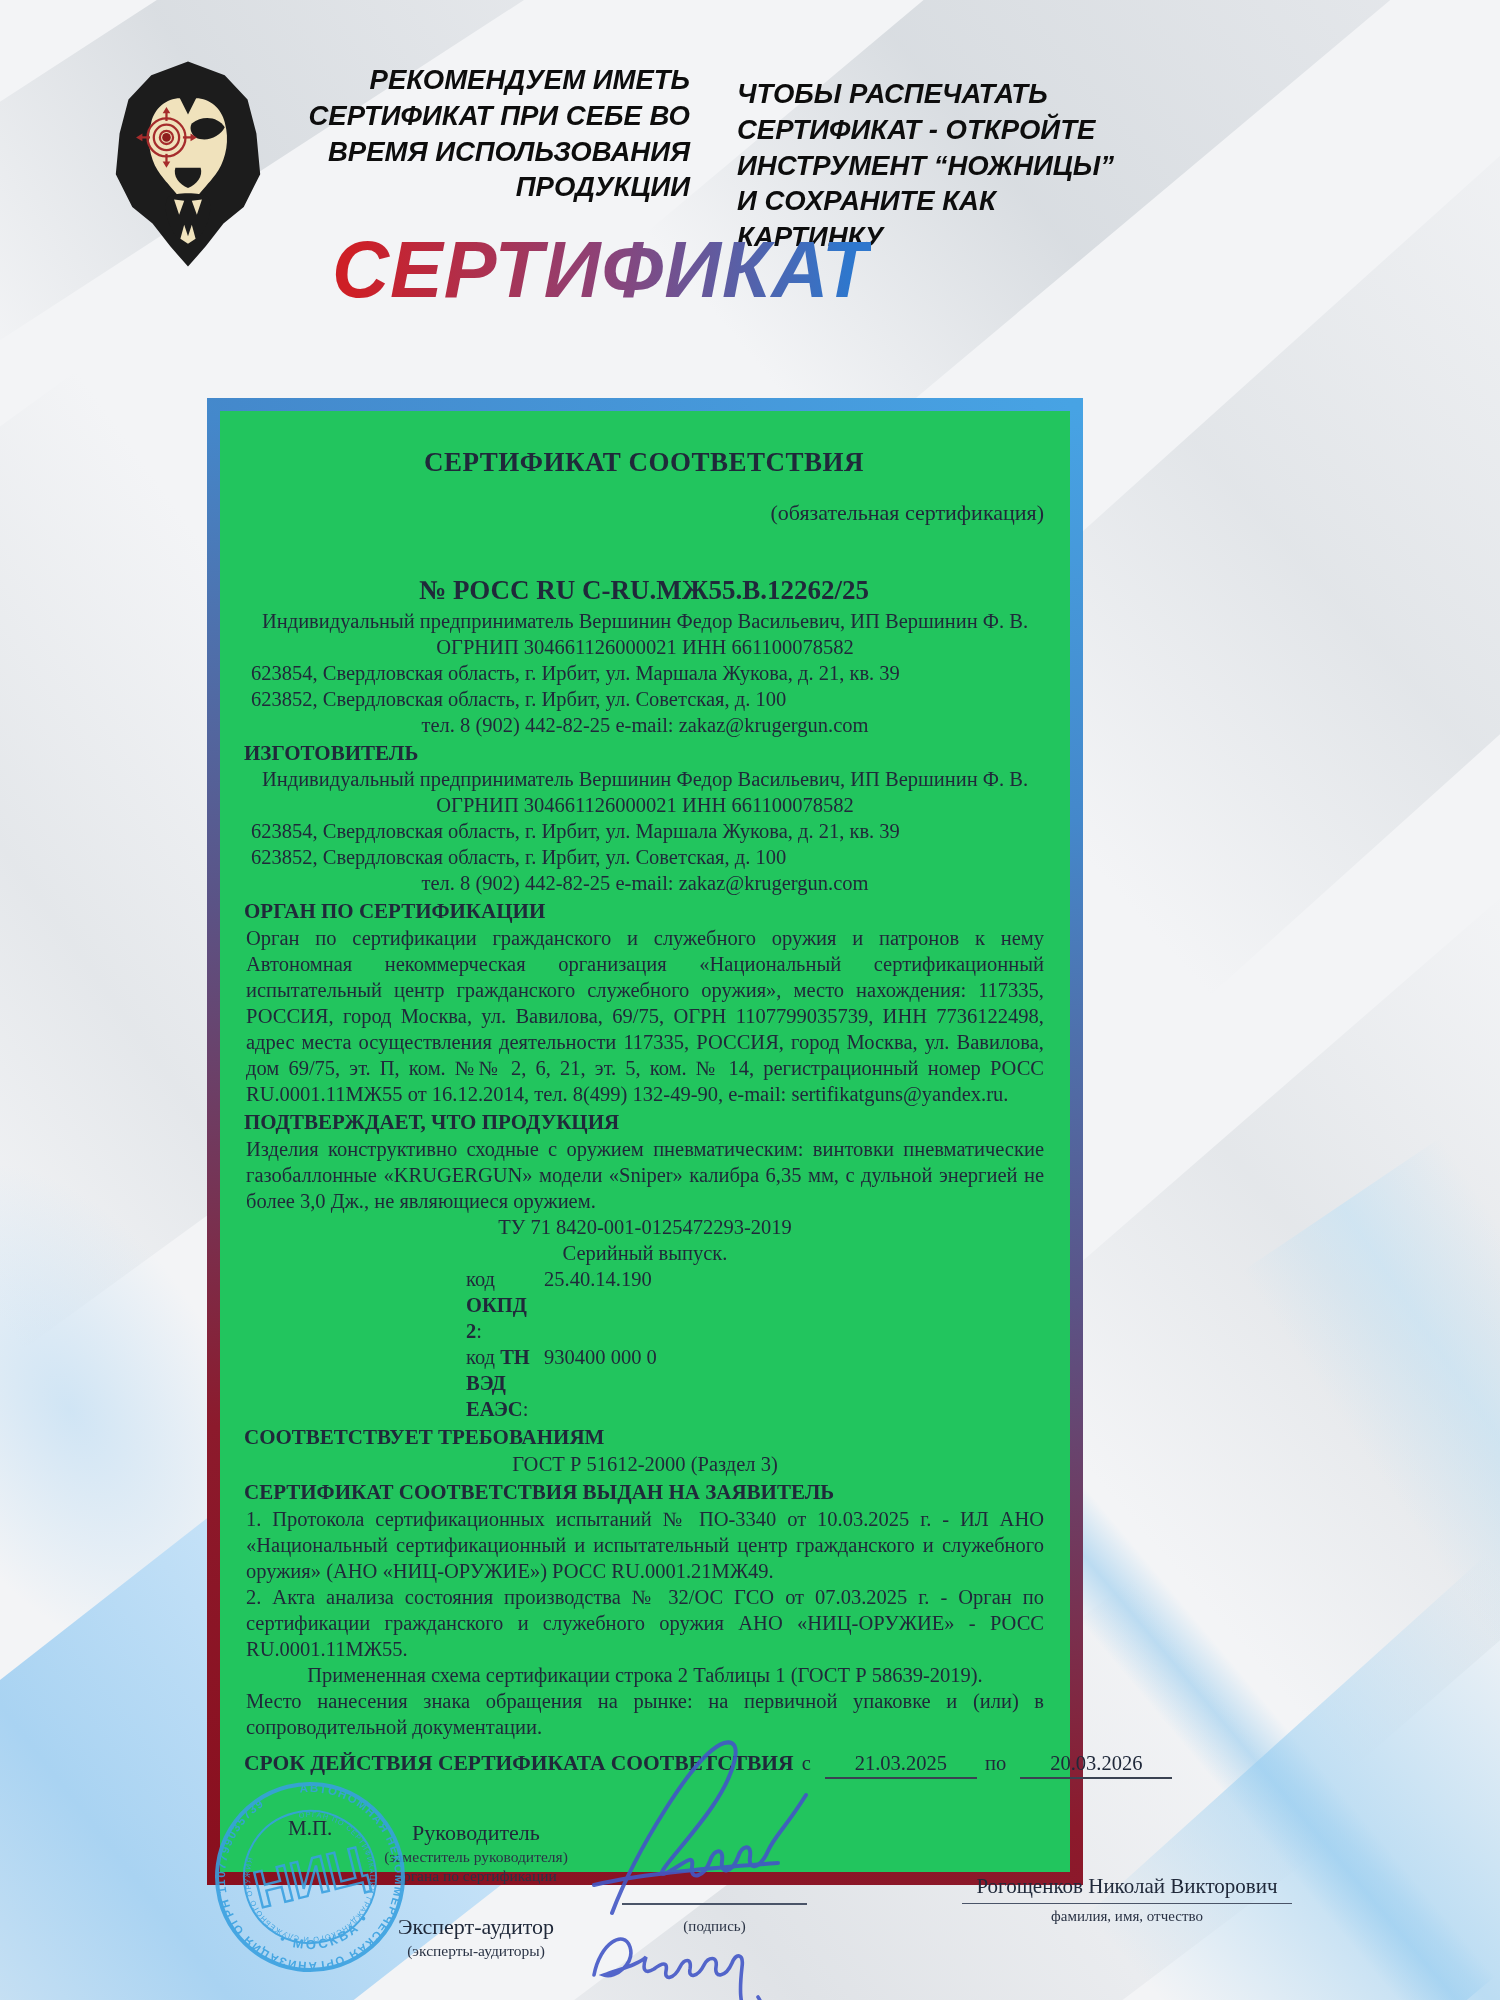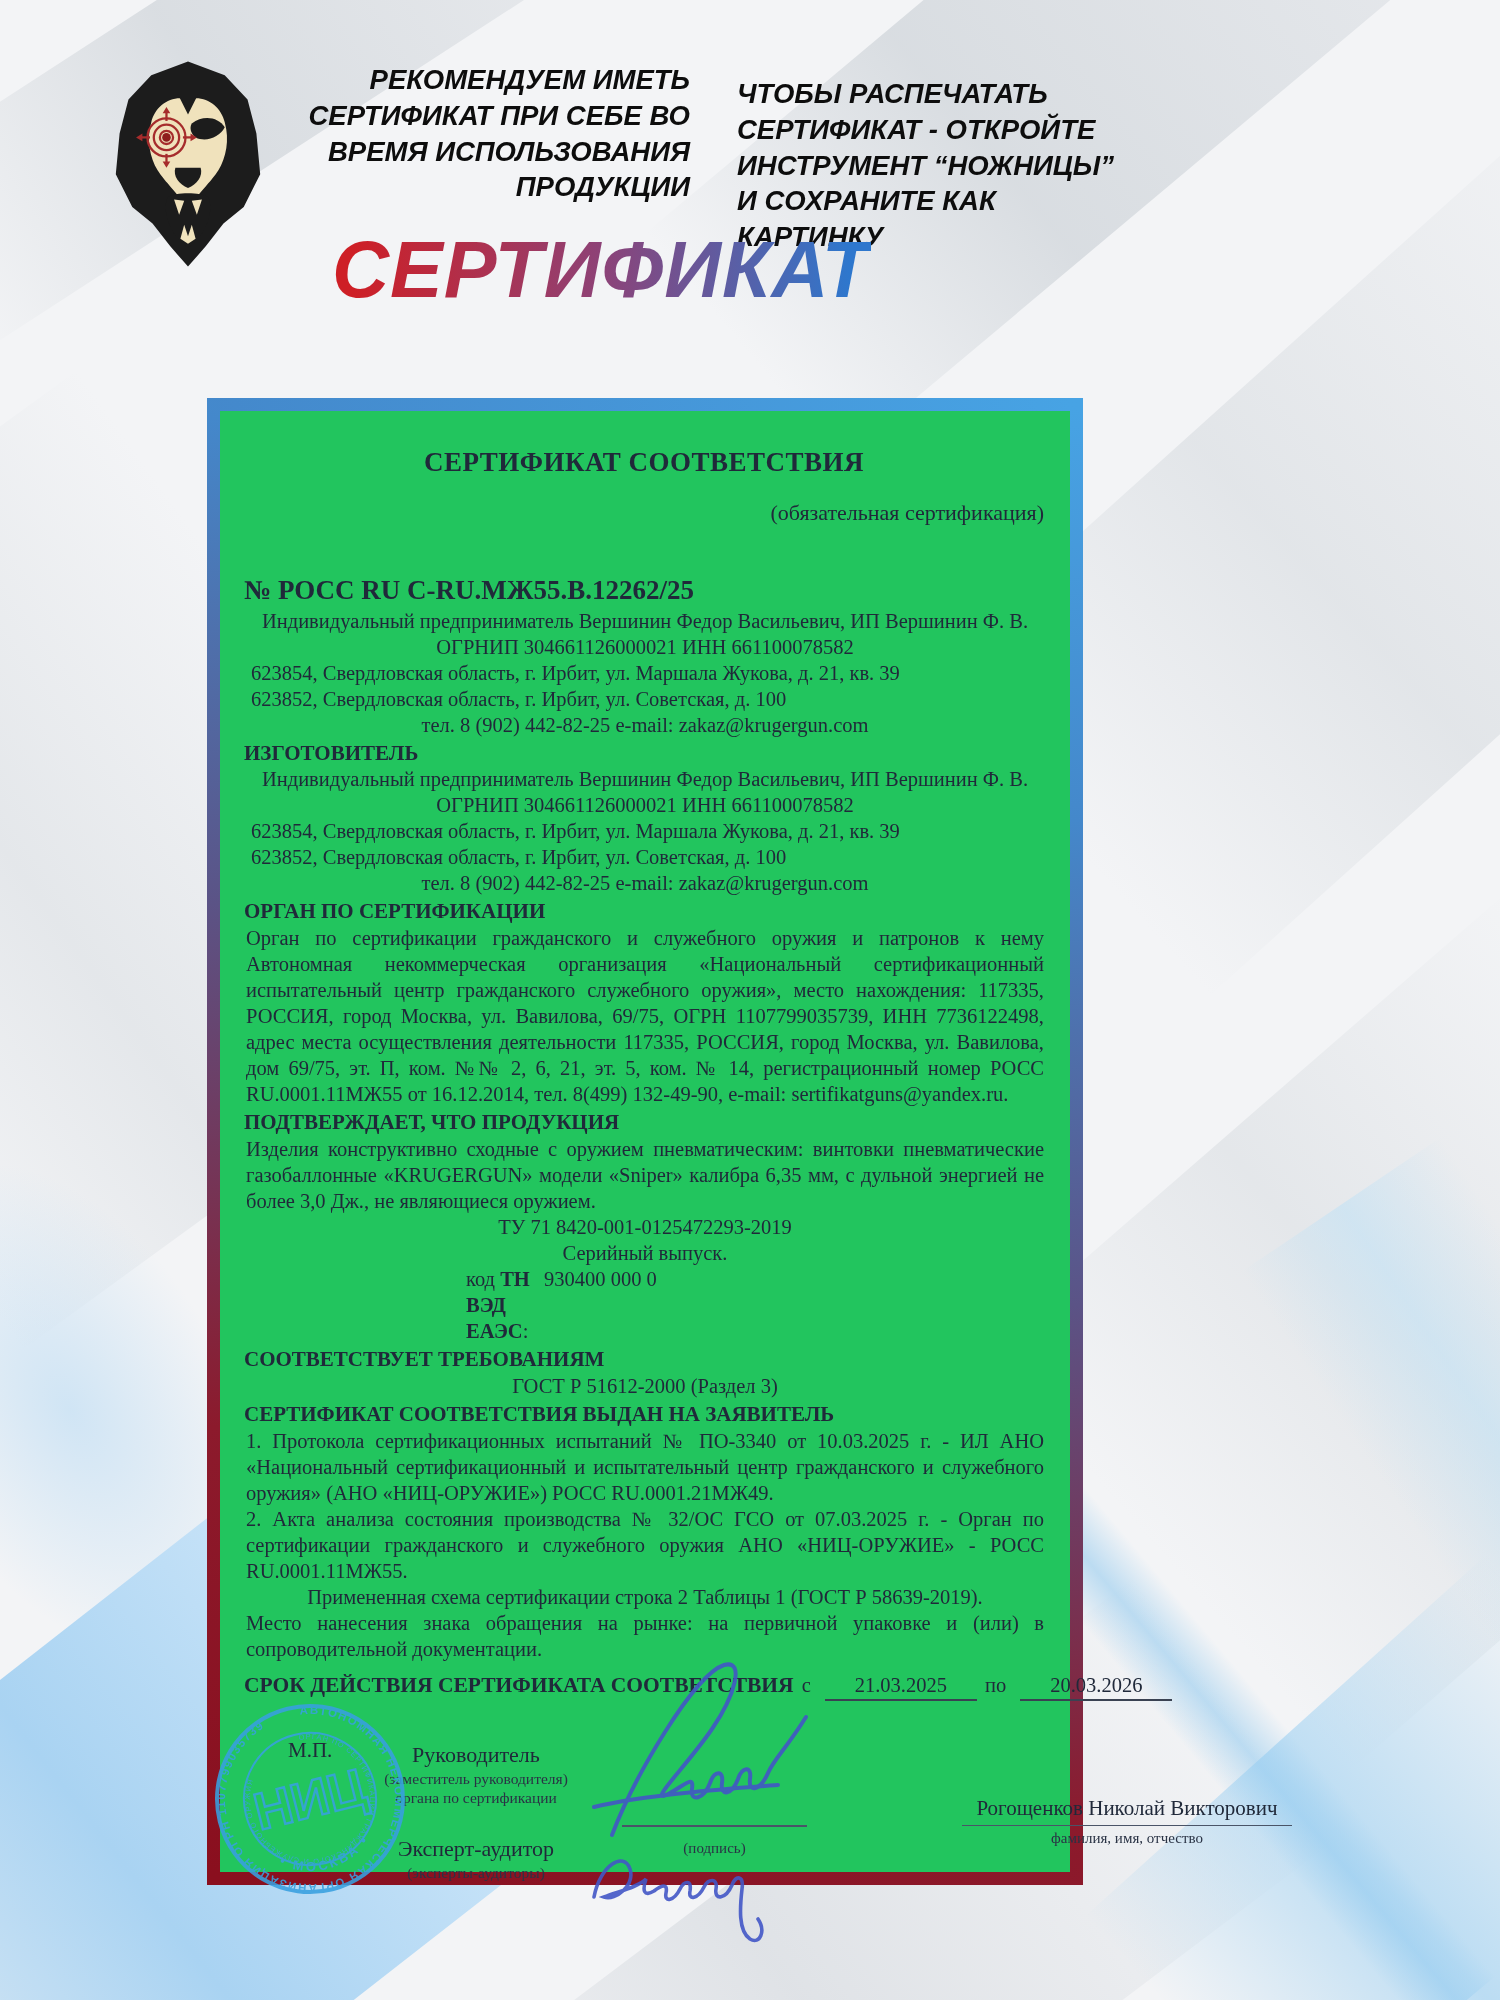--- a/index.html
+++ b/index.html
@@ -40,21 +40,21 @@
              font-size:79px;letter-spacing:1px;
              background:linear-gradient(90deg,#ce1f26 4%,#8d4277 50%,#2e77cd 96%);
              -webkit-background-clip:text;background-clip:text;color:transparent;}
   
   .cert{position:absolute;left:207px;top:398px;width:876px;height:1487px;z-index:2;
         box-sizing:border-box;background:#22c55e;border:13px solid #5b5386;
         border-image:linear-gradient(205deg,#47a3e4 0%,#4488cb 22%,#5b5386 48%,#8c1a2c 76%,#8a0f1e 100%) 1;}
   .cert-inner{position:relative;padding:34px 26px 0 24px;font-size:20.5px;line-height:1.27;color:#20293a;}
   .c-head{text-align:center;font-weight:700;font-size:27px;letter-spacing:.5px;}
   .c-sub{text-align:right;font-size:22px;margin-top:20px;}
-  .c-num{font-weight:700;font-size:27px;margin-top:46px;}
+  .c-num{text-align:center;font-weight:700;font-size:27px;margin-top:46px;}
   .sec-label{font-weight:700;font-size:21px;margin-top:2px;}
   .first-label{margin-top:50px;}
   .line{padding-left:2px;text-align:center;}
   .addr{padding-left:7px;}
   .just{text-align:justify;}
   .codes-row{display:flex;}
   .codes-row .c-label{width:300px;padding-left:222px;box-sizing:border-box;}
   .codes-row .c-label b{font-weight:700;}
   .validity{display:flex;align-items:baseline;margin-top:10px;flex-wrap:nowrap;}
   .validity .v-label{font-weight:700;font-size:21.5px;white-space:nowrap;}
@@ -145,20 +145,24 @@
       <div class="line">тел. 8 (902) 442-82-25 e-mail: zakaz@krugergun.com</div>
 
       <div class="sec-label">ОРГАН ПО СЕРТИФИКАЦИИ</div>
       <div class="line just">Орган по сертификации гражданского и служебного оружия и патронов к нему Автономная некоммерческая организация «Национальный сертификационный испытательный центр гражданского служебного оружия», место нахождения: 117335, РОССИЯ, город Москва, ул. Вавилова, 69/75, ОГРН 1107799035739, ИНН 7736122498, адрес места осуществления деятельности 117335, РОССИЯ, город Москва, ул. Вавилова, дом 69/75, эт. П, ком. №№ 2, 6, 21, эт. 5, ком. № 14, регистрационный номер РОСС RU.0001.11МЖ55 от 16.12.2014, тел. 8(499) 132-49-90, e-mail: sertifikatguns@yandex.ru.</div>
 
       <div class="sec-label">ПОДТВЕРЖДАЕТ, ЧТО ПРОДУКЦИЯ</div>
       <div class="line just">Изделия конструктивно сходные с оружием пневматическим: винтовки пневматические газобаллонные «KRUGERGUN» модели «Sniper» калибра 6,35 мм, с дульной энергией не более 3,0 Дж., не являющиеся оружием.</div>
       <div class="line">ТУ 71 8420-001-0125472293-2019</div>
       <div class="line">Серийный выпуск.</div>
       <div class="codes-row">
+        <span class="c-label"><span>код </span><b>ОКПД 2</b><span>:</span></span>
+        <span class="c-value">25.40.14.190</span>
+      </div>
+      <div class="codes-row">
         <span class="c-label"><span>код </span><b>ТН ВЭД ЕАЭС</b><span>:</span></span>
         <span class="c-value">930400 000 0</span>
       </div>
 
       <div class="sec-label">СООТВЕТСТВУЕТ ТРЕБОВАНИЯМ</div>
       <div class="line">ГОСТ Р 51612-2000 (Раздел 3)</div>
 
       <div class="sec-label">СЕРТИФИКАТ СООТВЕТСТВИЯ ВЫДАН НА ЗАЯВИТЕЛЬ</div>
       <div class="line just">1. Протокола сертификационных испытаний № ПО-3340 от 10.03.2025 г. - ИЛ АНО «Национальный сертификационный и испытательный центр гражданского и служебного оружия» (АНО «НИЦ-ОРУЖИЕ») РОСС RU.0001.21МЖ49.</div>
       <div class="line just">2. Акта анализа состояния производства № 32/ОС ГСО от 07.03.2025 г. - Орган по сертификации гражданского и служебного оружия АНО «НИЦ-ОРУЖИЕ» - РОСС RU.0001.11МЖ55.</div>

